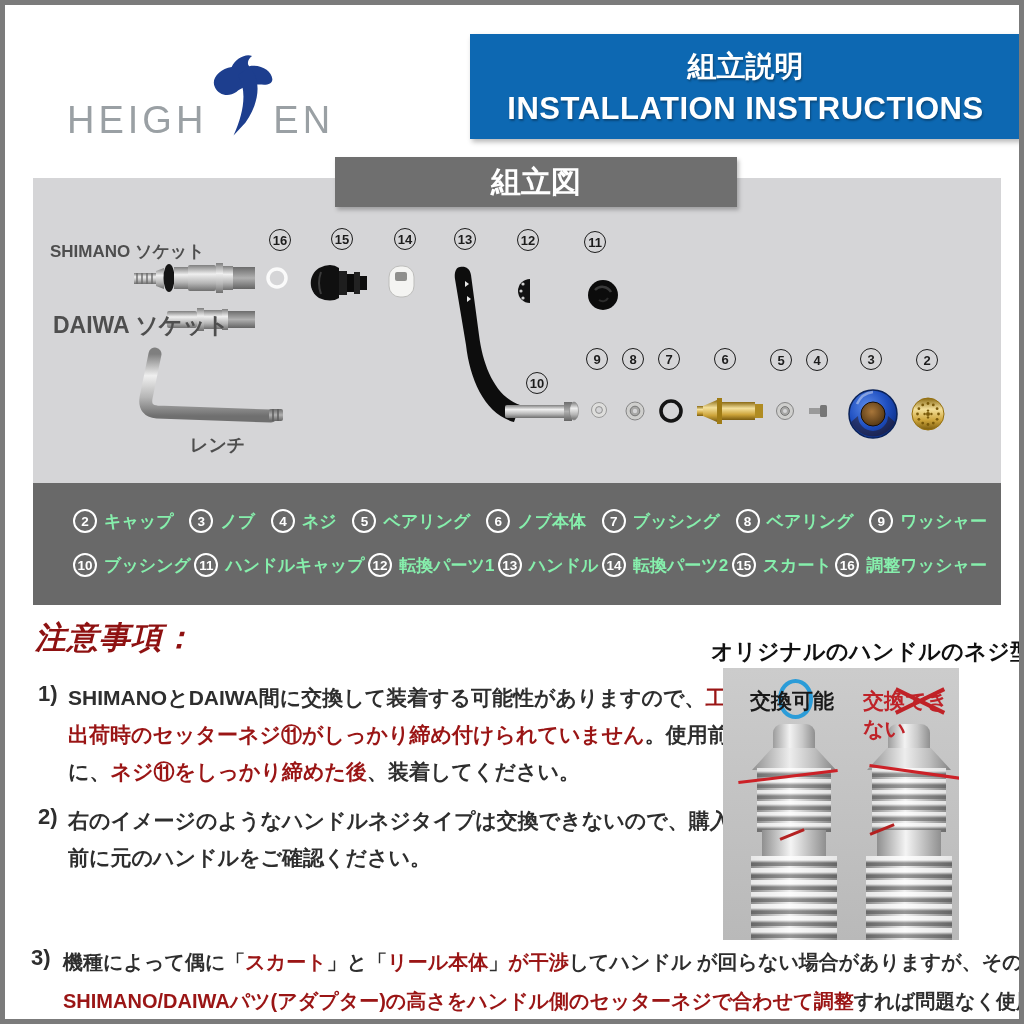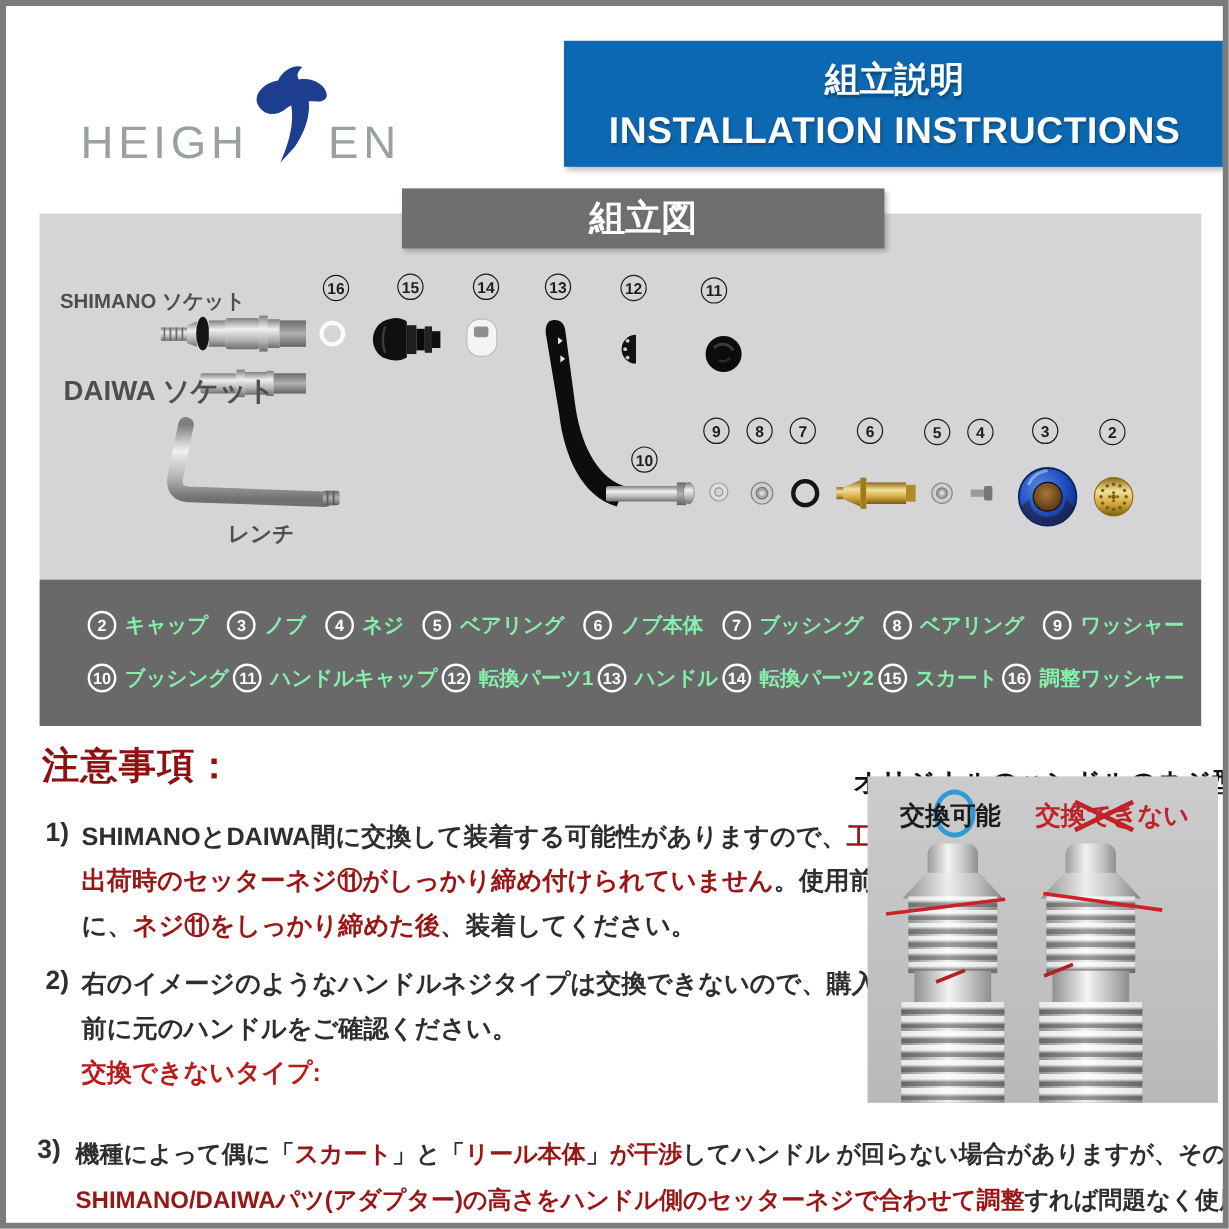--- a/index.html
+++ b/index.html
@@ -40,36 +40,36 @@
   .plist-row{display:flex;justify-content:space-between;align-items:center;height:36px;}
   .plist-row + .plist-row{margin-top:8px;}
   .pl-item{display:inline-flex;align-items:center;white-space:nowrap;}
   .pl-num{width:24px;height:24px;border:2px solid #fff;border-radius:50%;box-sizing:border-box;
           display:inline-flex;align-items:center;justify-content:center;
           font-size:13.5px;font-weight:700;color:#fff;margin-right:7px;}
   .pl-label{font-size:17px;font-weight:700;color:#86efac;}
 
   
   .notes-heading{position:absolute;left:30px;top:612px;margin:0;font-size:31px;font-weight:700;
-                 color:#8e1111;letter-spacing:1px;}
+                 color:#8e1111;letter-spacing:1px;font-style:italic;}
   .note{position:absolute;}
   .note-num{position:absolute;left:0;top:2px;font-size:22px;font-weight:700;color:#2e2e2e;}
   .note-body{margin-left:30px;font-size:21px;font-weight:700;color:#2e2e2e;line-height:37px;}
   .note1{left:33px;top:674px;width:680px;}
   .note2{left:33px;top:797px;width:680px;}
   .note3{left:26px;top:938px;width:975px;}
   .note3 .note-body{margin-left:32px;font-size:20px;line-height:39px;}
   .nline{white-space:nowrap;}
   .dr{color:#9a1515;}
   .rr{color:#bb1a1a;}
 
   
   .screw-heading{position:absolute;left:706px;top:632px;font-size:22px;font-weight:700;color:#111;
                  letter-spacing:.5px;white-space:nowrap;}
-  .screw-img{position:absolute;left:718px;top:642px;width:292px;height:272px;
+  .screw-img{position:absolute;left:718px;top:663px;width:236px;height:272px;
              background:linear-gradient(180deg,#cccccc,#b9b9b9);overflow:hidden;}
   .ok-label{position:absolute;left:27px;top:19px;font-size:21px;font-weight:700;color:#1a1a1a;z-index:2;}
   .ng-label{position:absolute;left:140px;top:19px;font-size:21px;font-weight:700;color:#bf2329;z-index:2;}
   .blue-ring{position:absolute;left:55px;top:11px;width:27px;height:32px;border:4px solid #2b9cd8;
              border-radius:50%;z-index:1;}
   .ng-x{position:absolute;width:54px;height:4px;background:#c02227;left:170px;top:31px;z-index:3;}
   .ng-x.a{transform:rotate(26deg);}
   .ng-x.b{transform:rotate(-26deg);}
 
   .screw{position:absolute;top:56px;width:88px;height:216px;}
@@ -384,21 +384,20 @@
         <div class="nline"><span class="dr">出荷時のセッターネジ⑪がしっかり締め付けられていません</span><span>。使用前</span></div>
         <div class="nline"><span>に、</span><span class="dr">ネジ⑪をしっかり締めた後</span><span>、装着してください。</span></div>
       </div>
   </div>
 
   <div class="note note2">
     <span class="note-num">2)</span>
     <div class="note-body">
         <div class="nline"><span>右のイメージのようなハンドルネジタイプは交換できないので、購入</span></div>
         <div class="nline"><span>前に元のハンドルをご確認ください。</span></div>
-        <div class="nline"><span class="rr">交換できないタイプ:</span></div>
       </div>
   </div>
 
   <div class="note note3">
     <span class="note-num">3)</span>
     <div class="note-body">
         <div class="nline"><span>機種によって偶に「</span><span class="dr">スカート</span><span>」と「</span><span class="dr">リール本体</span><span>」</span><span class="dr">が干渉</span><span>してハンドル が回らない場合がありますが、その場合は</span></div>
         <div class="nline"><span class="dr">SHIMANO/DAIWAパツ(アダプター)の高さをハンドル側のセッターネジで合わせて調整</span><span>すれば問題なく使用できます。</span></div>
       </div>
   </div>

